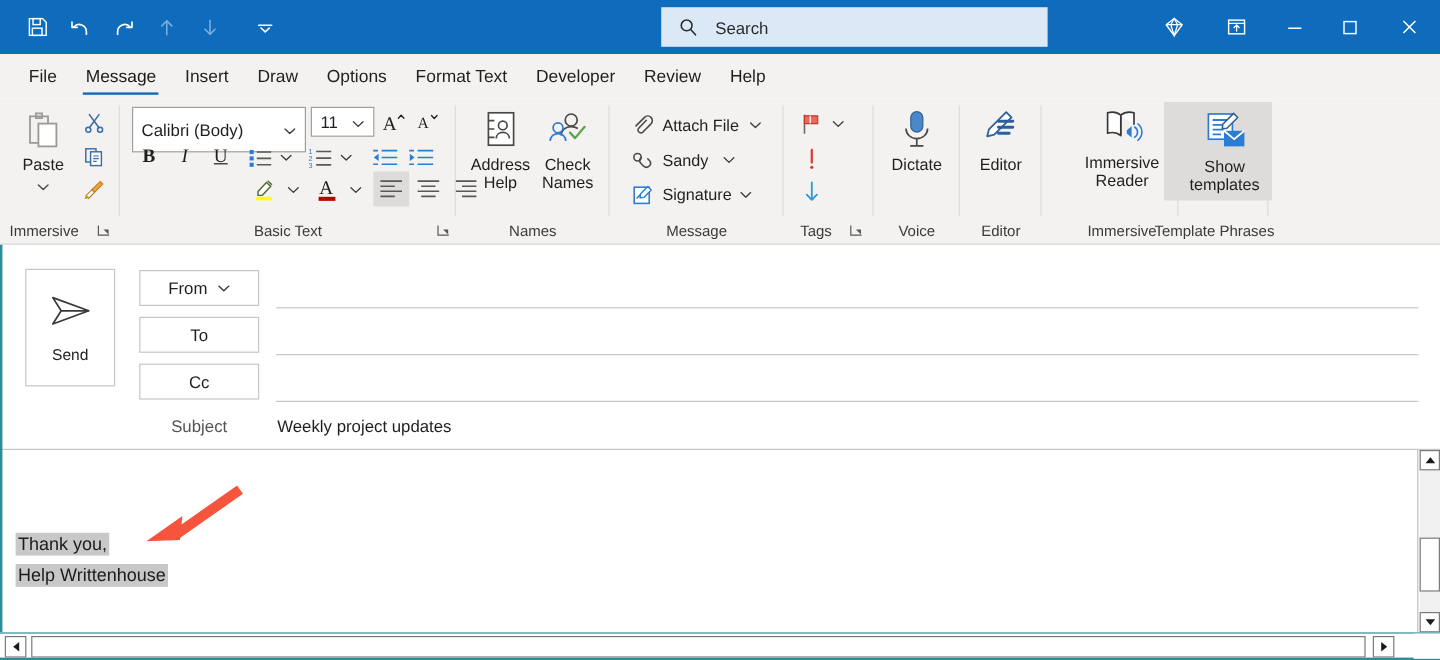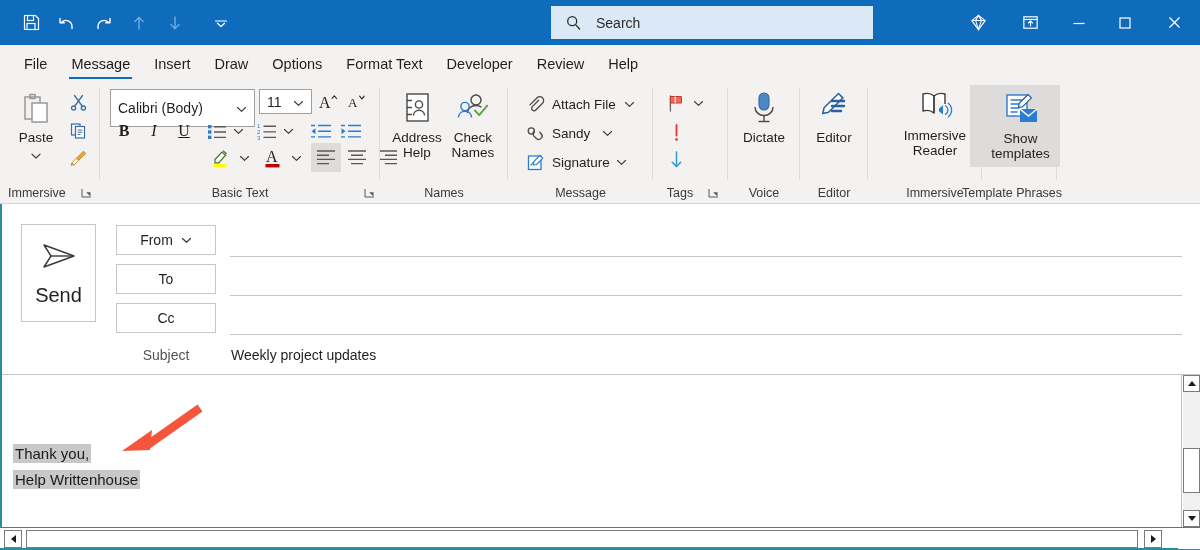--- a/index.html
+++ b/index.html
@@ -190,21 +190,21 @@
     position: absolute;
     left: 21px; top: 20px;
     width: 75px; height: 98px;
     border: 1px solid #c8c6c4;
     background: #ffffff;
     display: flex; flex-direction: column;
     align-items: center; justify-content: center;
     box-sizing: border-box;
   }
   .send-btn .sl {
-    font-size: 20px; color: #201f1e; margin-top: 8px;
+    font-size: 13px; color: #201f1e; margin-top: 8px;
   }
   .fieldbtn {
     position: absolute;
     left: 116px;
     width: 100px; height: 30px;
     border: 1px solid #c8c6c4;
     background: #ffffff;
     display: flex; align-items: center; justify-content: center;
     font-size: 14px; color: #201f1e;
     box-sizing: border-box;

